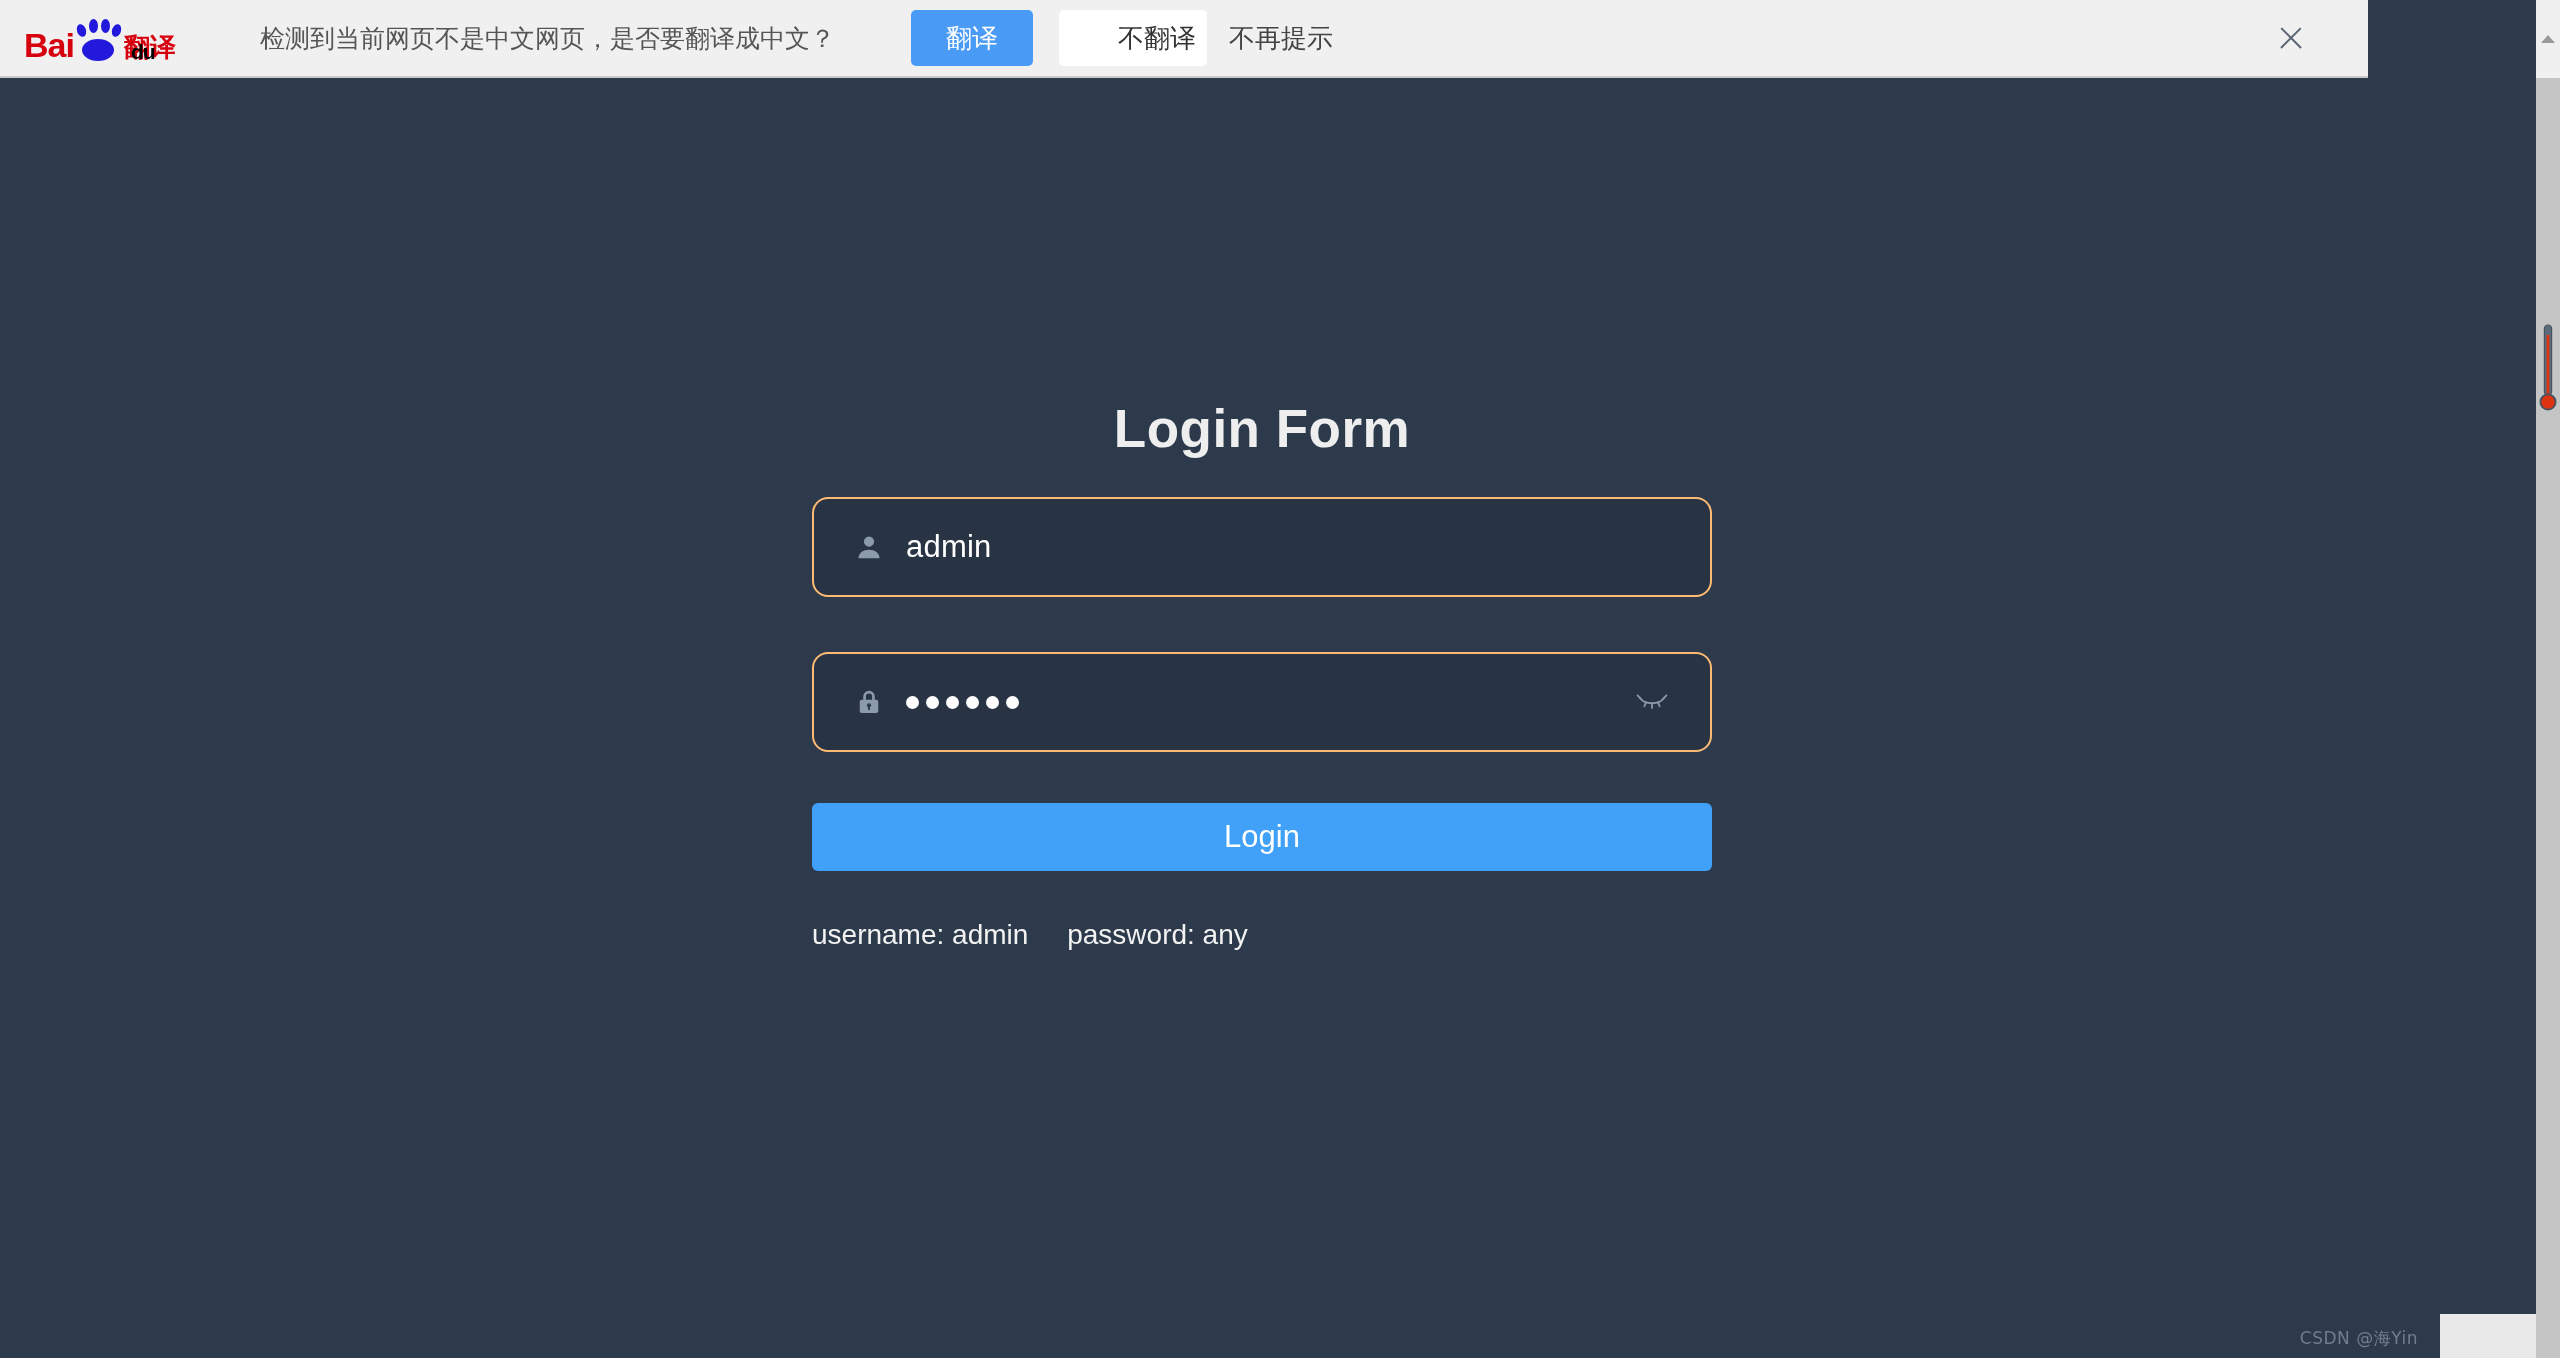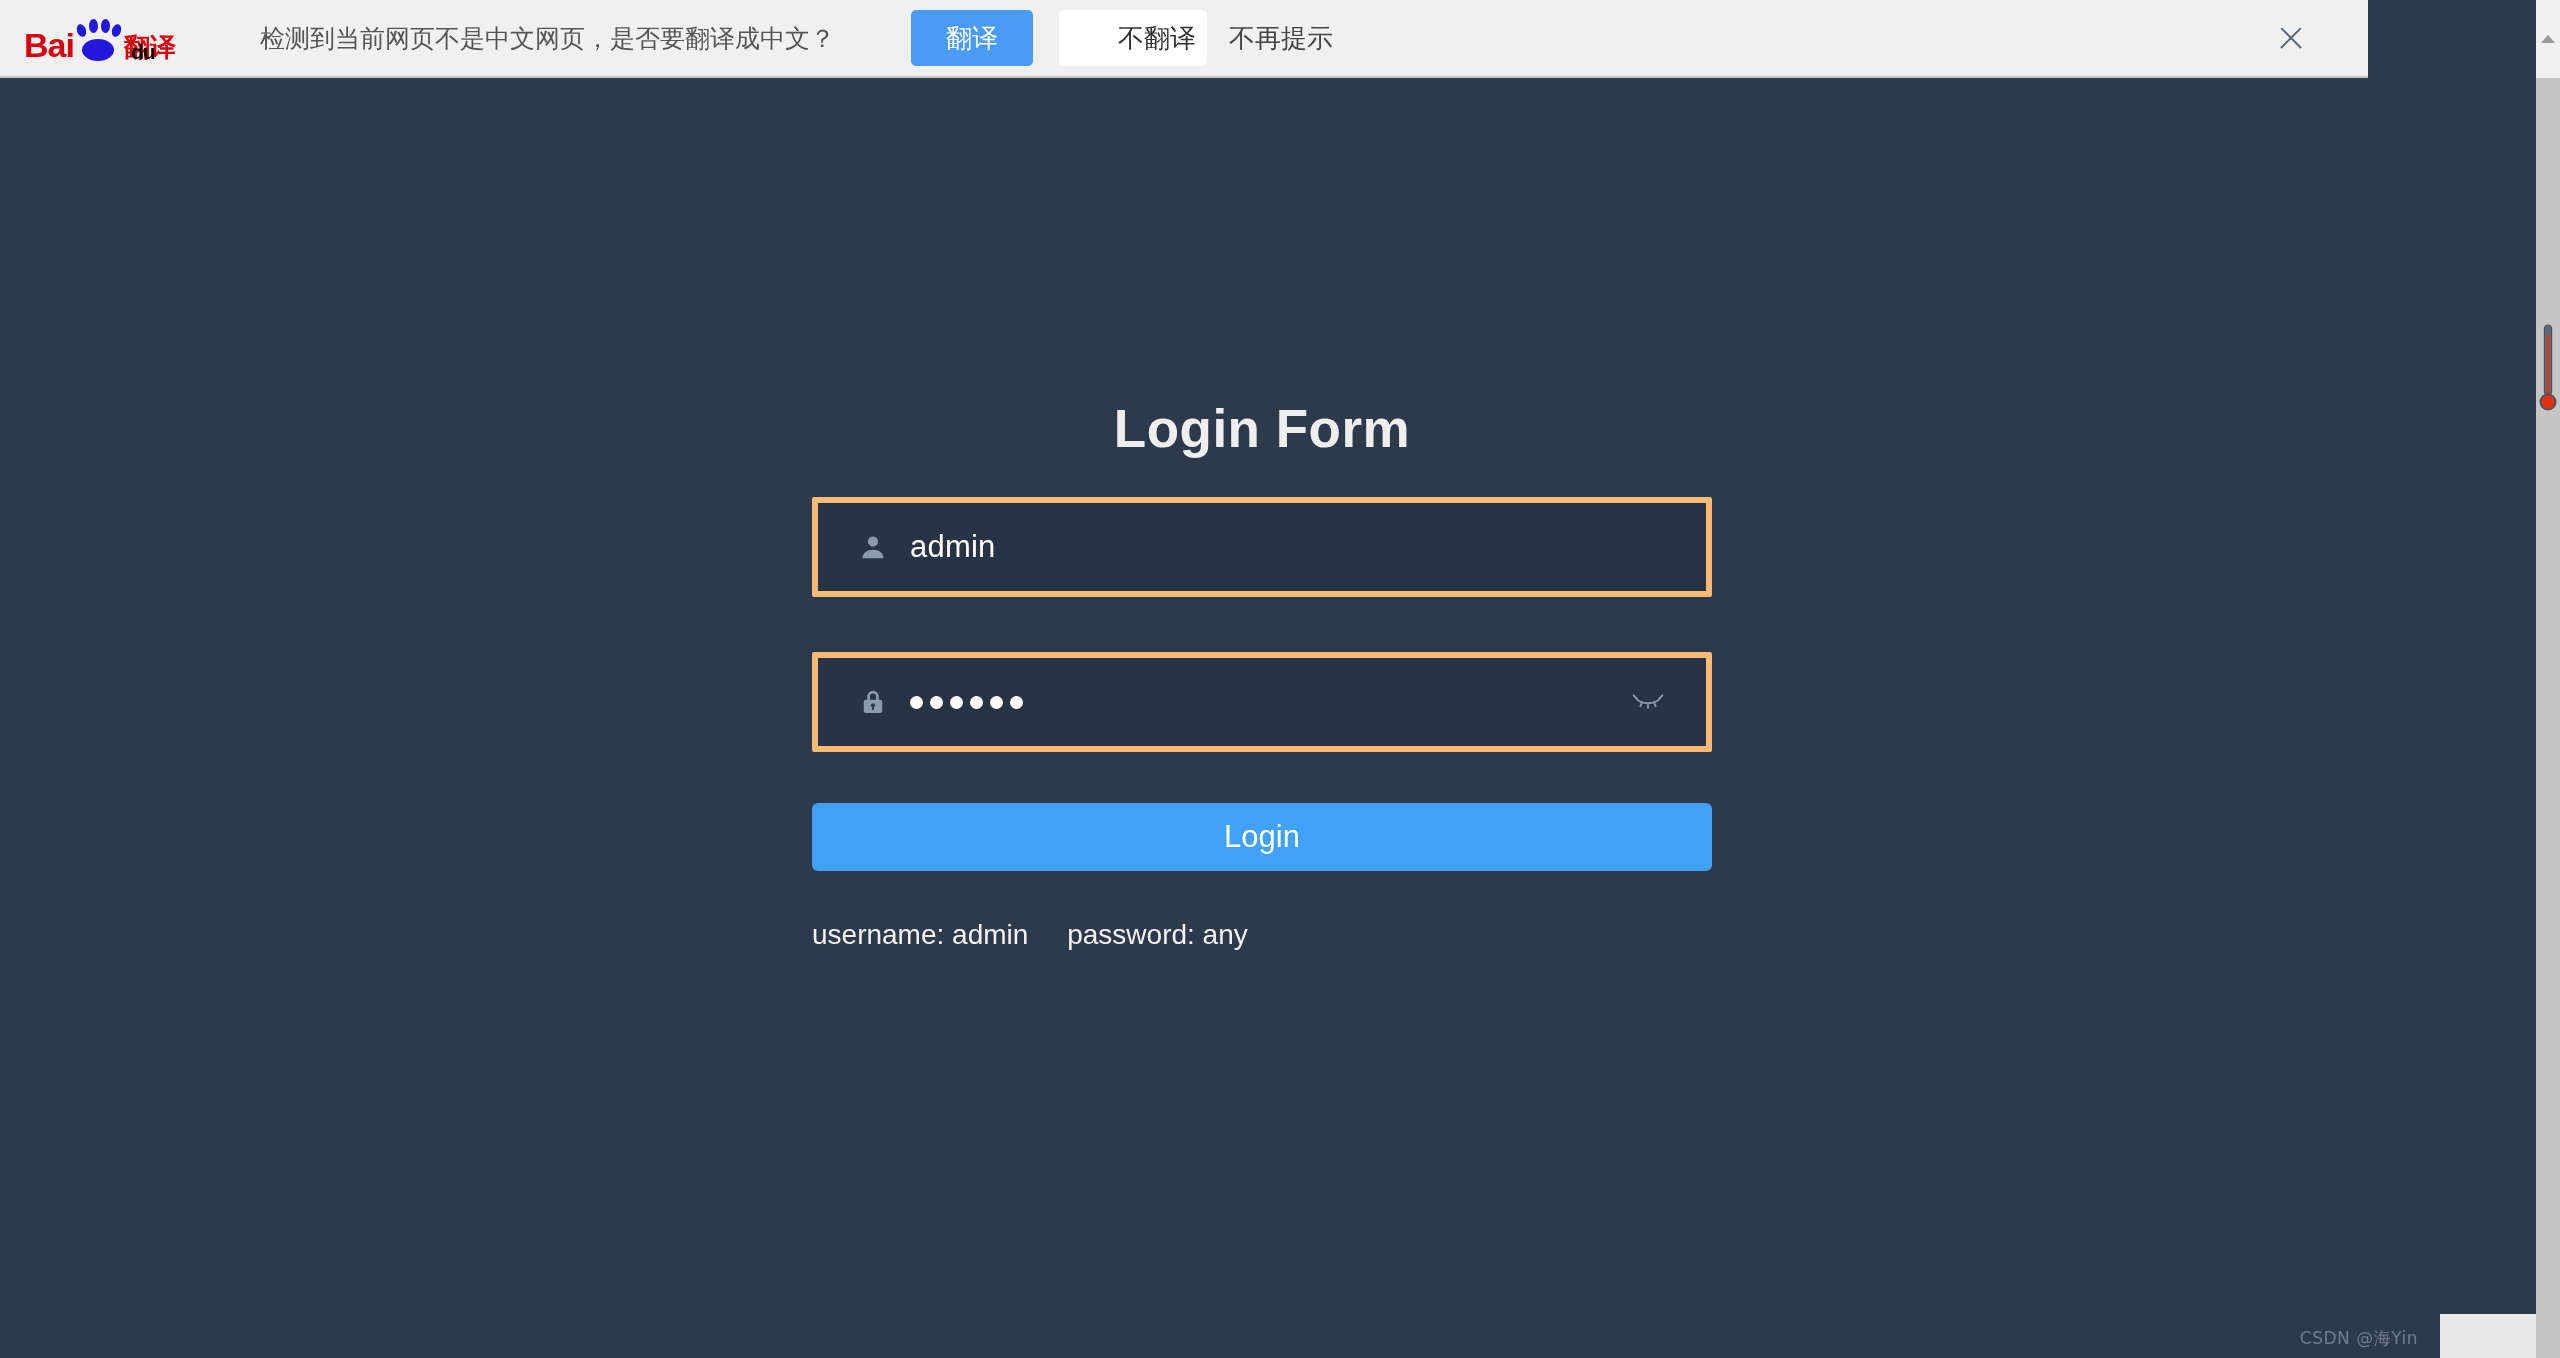--- a/index.html
+++ b/index.html
@@ -114,22 +114,22 @@
     color:#eeeeee;
     text-align:center;
     letter-spacing:0.5px;
     margin-bottom:38px;
   }
 
   .field-row{
     position:relative;
     width:900px; height:100px;
     background:#283443;
-    border:6px solid #fdba74;
-    border-radius:2px;
+    border:2px solid #fdba74;
+    border-radius:16px;
     display:flex; align-items:center;
     margin-bottom:55px;
   }
   .field-icon{
     width:46px; margin-left:32px;
     display:flex; align-items:center; justify-content:center;
     flex:0 0 auto;
   }
   .field-value{
     font-family:"Liberation Sans", sans-serif;

